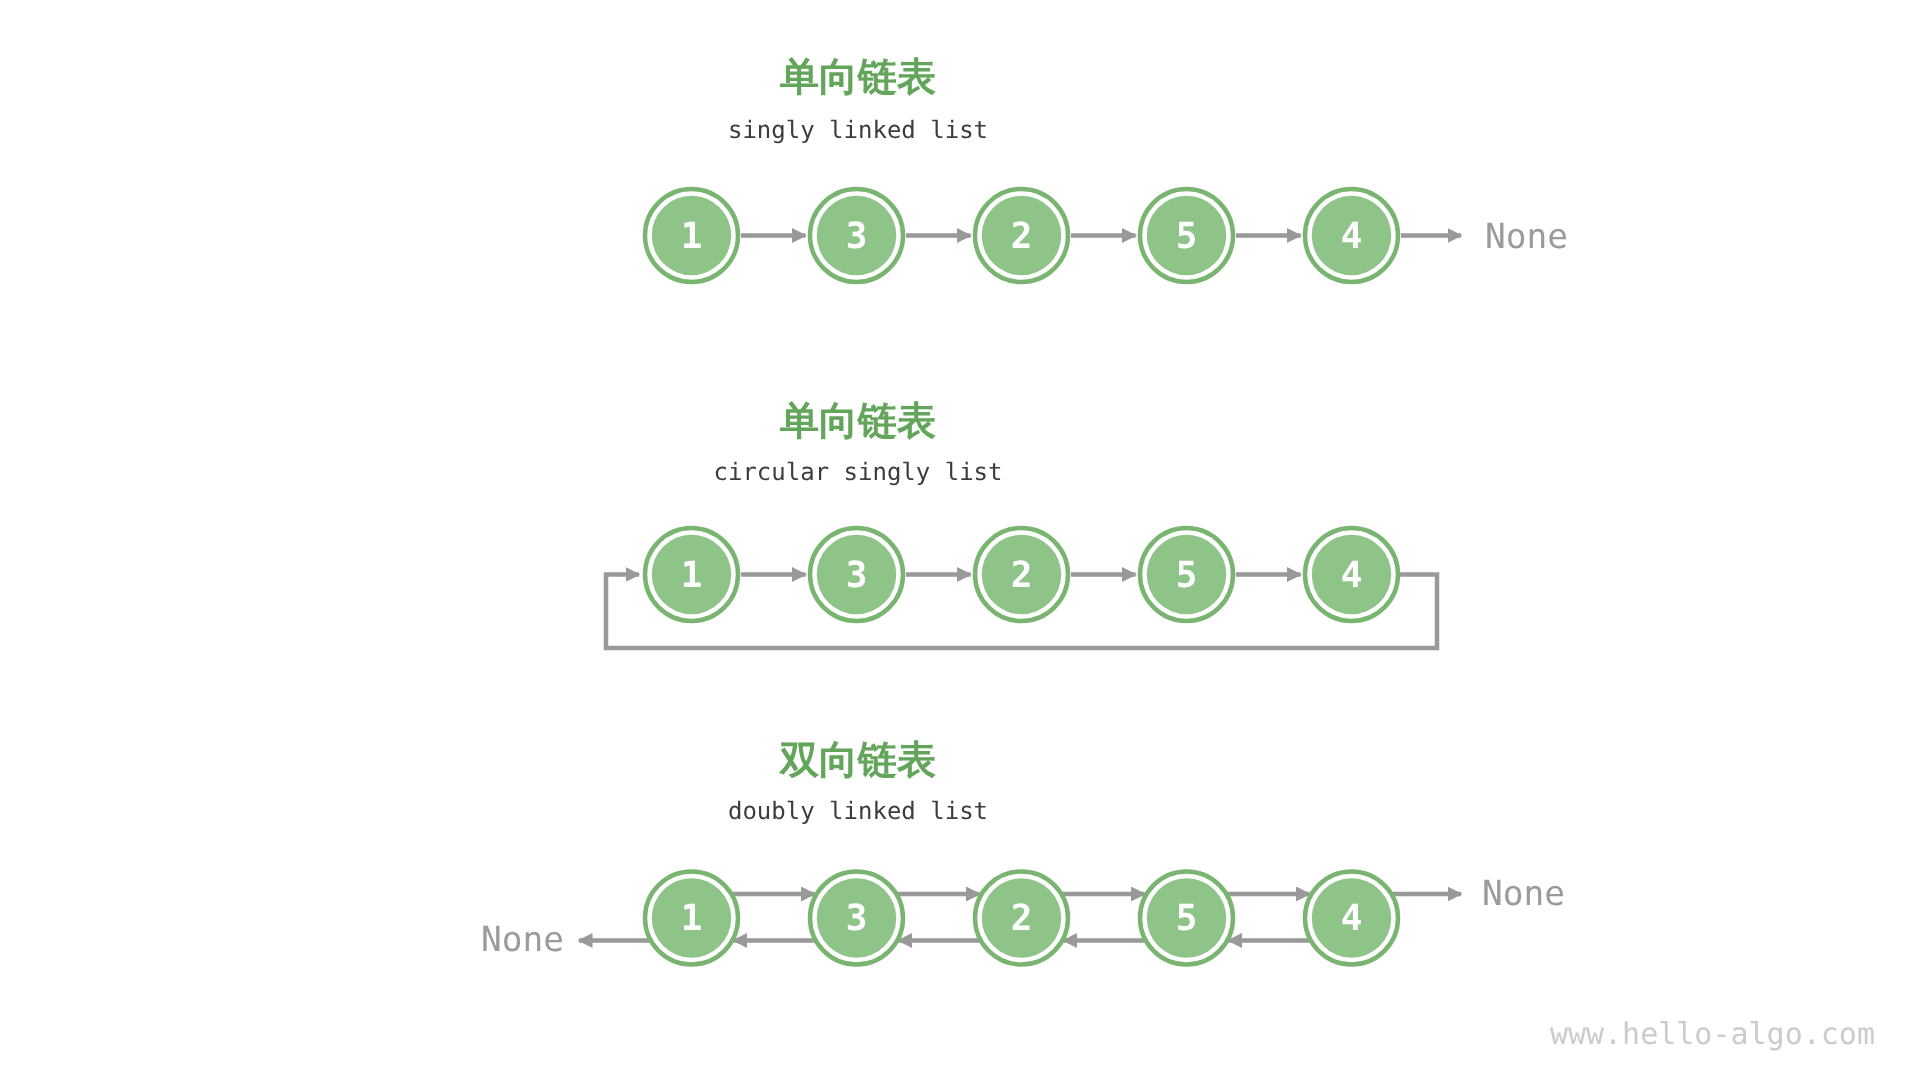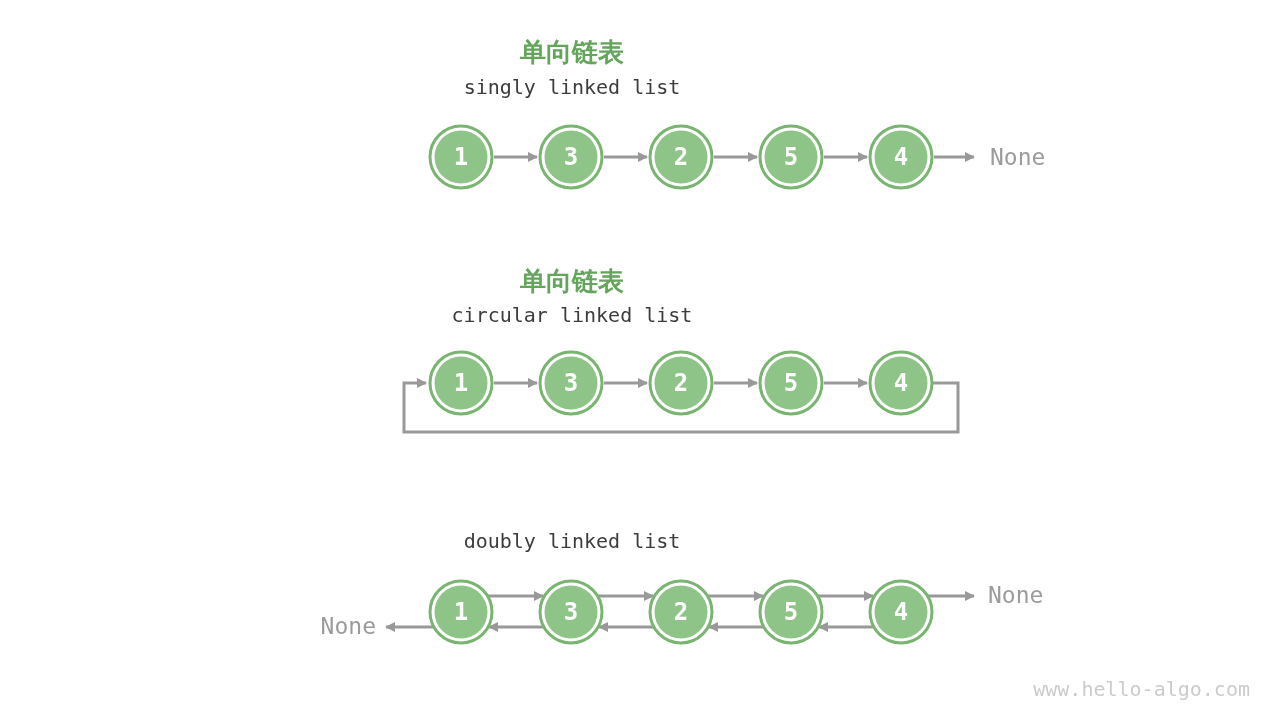--- a/index.html
+++ b/index.html
@@ -26,21 +26,21 @@
     font-size: 26px;
     line-height: 32px;
     color: var(--title-green, #63a55a);
   }
   .section-subtitle {
     position: absolute;
     left: 232px;
     width: 600px;
     text-align: center;
     font-family: "DejaVu Sans Mono", monospace;
-    font-size: 20px;
+    font-size: 16px;
     line-height: 26px;
     color: var(--text-dark, #3c3c3c);
   }
   #t1 { top: 36px; }
   #s1 { top: 74px; }
   #t2 { top: 265px; }
   #s2 { top: 302px; }
   #t3 { top: 491px; }
   #s3 { top: 528px; }
   svg.diagram {
@@ -73,22 +73,23 @@
 </style>
 </head>
 <body>
 
 <div class="canvas">
 
   <div id="t1" class="section-title">单向链表</div>
   <div id="s1" class="section-subtitle">singly linked list</div>
 
   <div id="t2" class="section-title">单向链表</div>
-  <div id="s2" class="section-subtitle">circular linked list</div>
-
+  <div id="s2" class="section-subtitle">circular singly list</div>
+
+  <div id="t3" class="section-title">双向链表</div>
   <div id="s3" class="section-subtitle">doubly linked list</div>
 
   <svg class="diagram" id="diagram-svg" viewBox="0 0 1280 720">
     <defs>
       <marker id="arrowhead" markerWidth="11" markerHeight="12" refX="9" refY="5" orient="auto" markerUnits="userSpaceOnUse">
         <path d="M0,0 L10,5 L0,10 z" fill="#999999"></path>
       </marker>
     </defs>
   <g>
         <line x1="454" y1="157" x2="497" y2="157" stroke="#999999" stroke-width="3" marker-end="url(#arrowhead)"></line>

